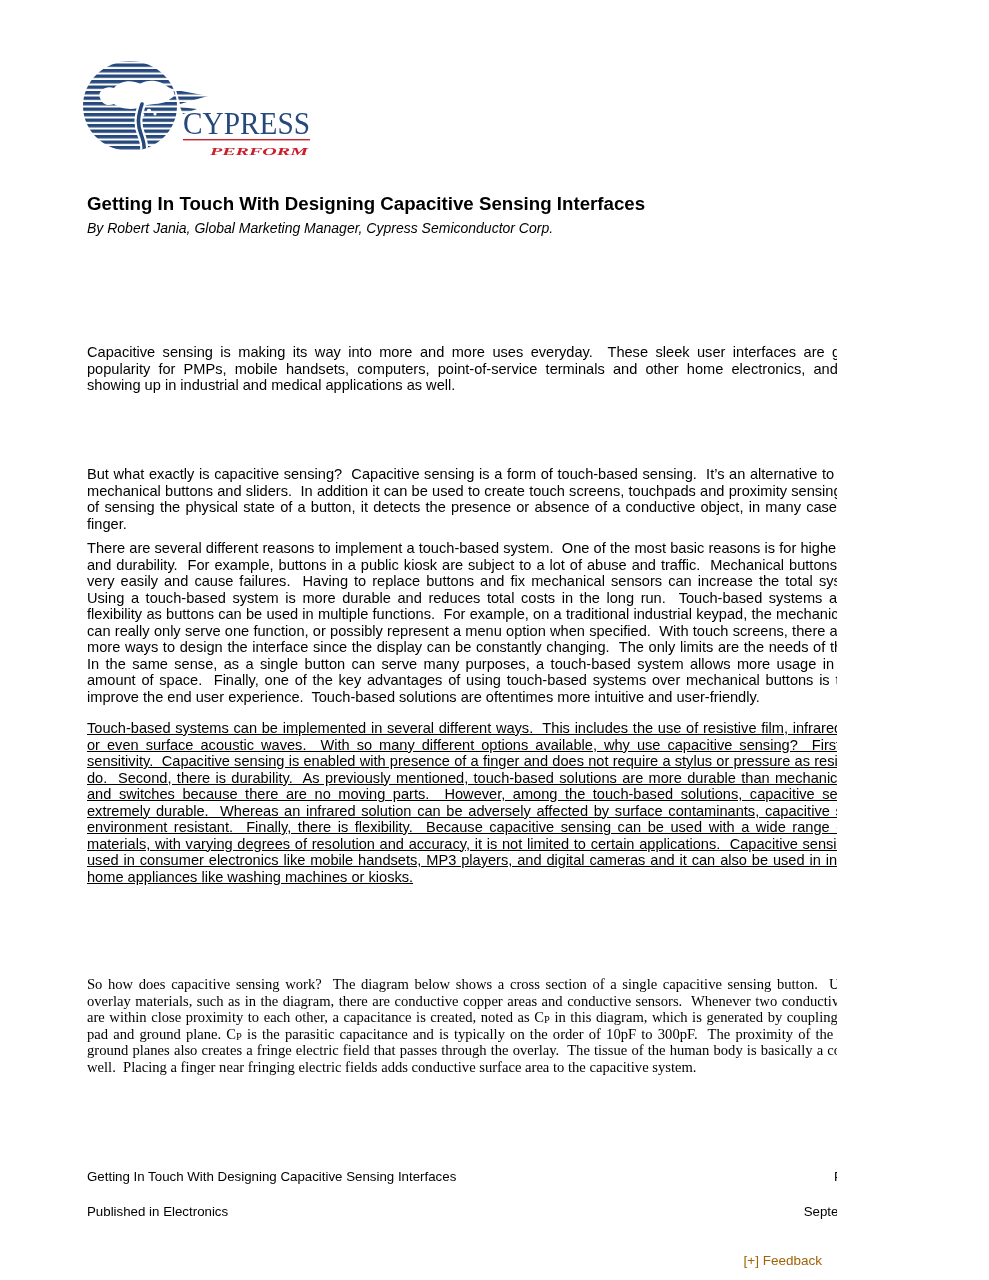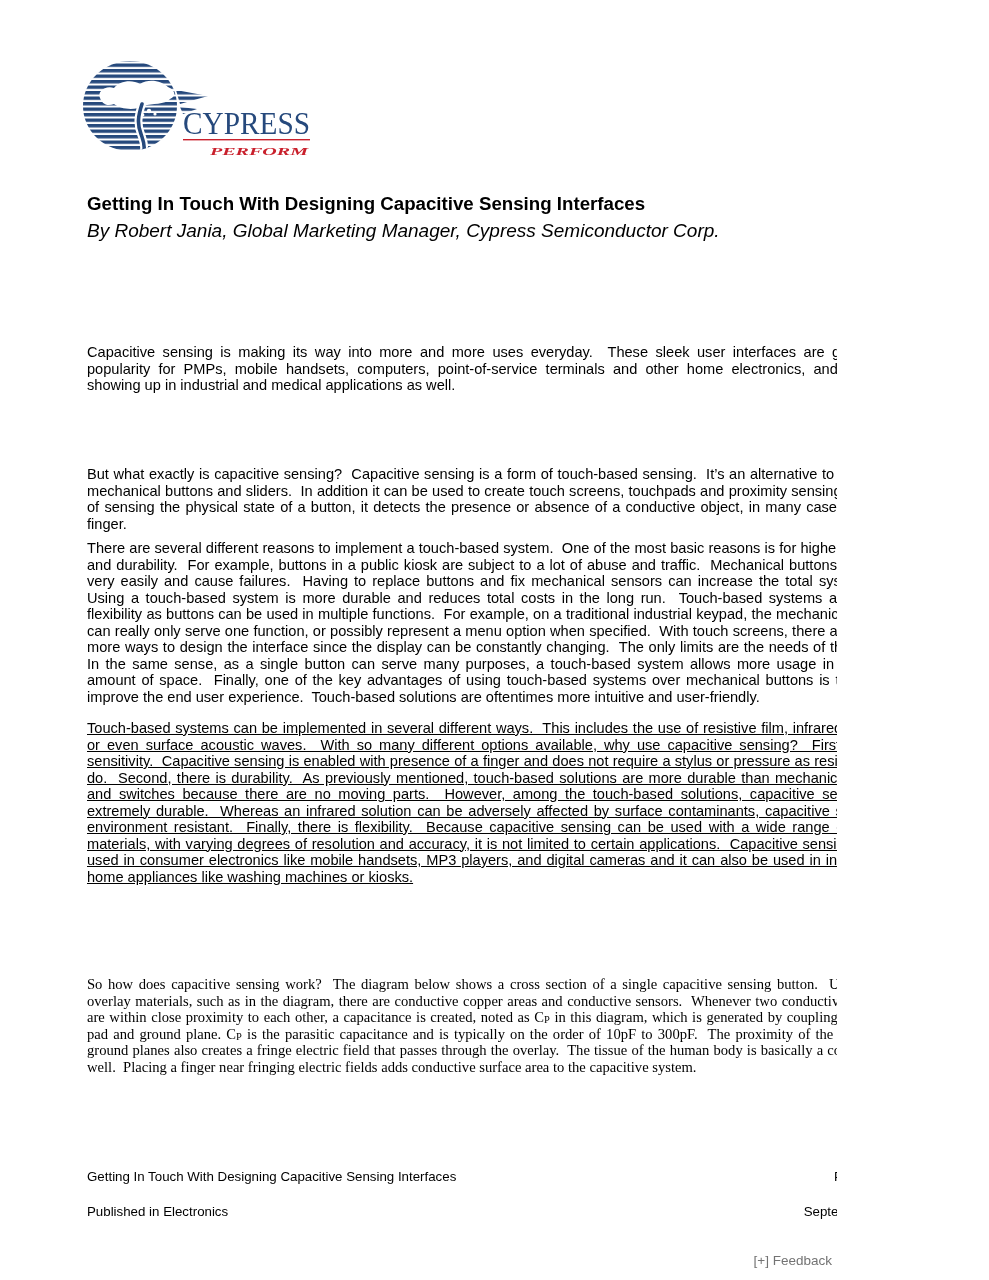--- a/index.html
+++ b/index.html
@@ -12,43 +12,43 @@
     color: #000;
     overflow: hidden;
   }
   .logo { position: absolute; left: 80px; top: 58px; width: 240px; height: 108px; }
   .title {
     position: absolute; left: 87px; top: 180px; width: 815px;
     font-size: 18.7px; font-weight: bold; letter-spacing: 0;
   }
   .byline {
     position: absolute; left: 87px; top: 220px; width: 815px;
-    font-size: 19px; font-style: italic;
+    font-size: 14px; font-style: italic;
   }
   .para {
     position: absolute; left: 87px; width: 815px; margin: 0;
     font-size: 14.6px; line-height: 16.5px;
     text-align: justify; white-space: pre-wrap;
   }
   .para sub { font-size: 0.72em; vertical-align: -0.14em; line-height: 0; }
   .p1 { top: 344px; }
   .p2 { top: 466px; }
   .p3 { top: 540px; }
   .p4 { top: 720px; text-decoration: underline; }
   .p5 { top: 976px; font-family: Liberation Serif, serif; }
   .footer-row {
     position: absolute; left: 87px; width: 815px;
     display: flex; justify-content: space-between;
     font-size: 13.3px; line-height: 15px;
   }
   .fr1 { top: 1169px; }
   .fr2 { top: 1204px; text-align: center; }
   .feedback {
-    position: absolute; right: 5px; top: 1253px;
-    font-size: 13.5px; color: #737373; text-decoration: none; cursor: pointer; padding-left: 36px;
+    position: absolute; right: 15px; top: 1253px;
+    font-size: 13.5px; color: #a16207; text-decoration: none; cursor: pointer; padding-left: 36px;
   }
 </style>
 </head>
 <body>
 
 <div class="page">
 
   <div class="logo">
     <svg width="240" height="108" viewBox="0 0 240 108">
       <defs>

